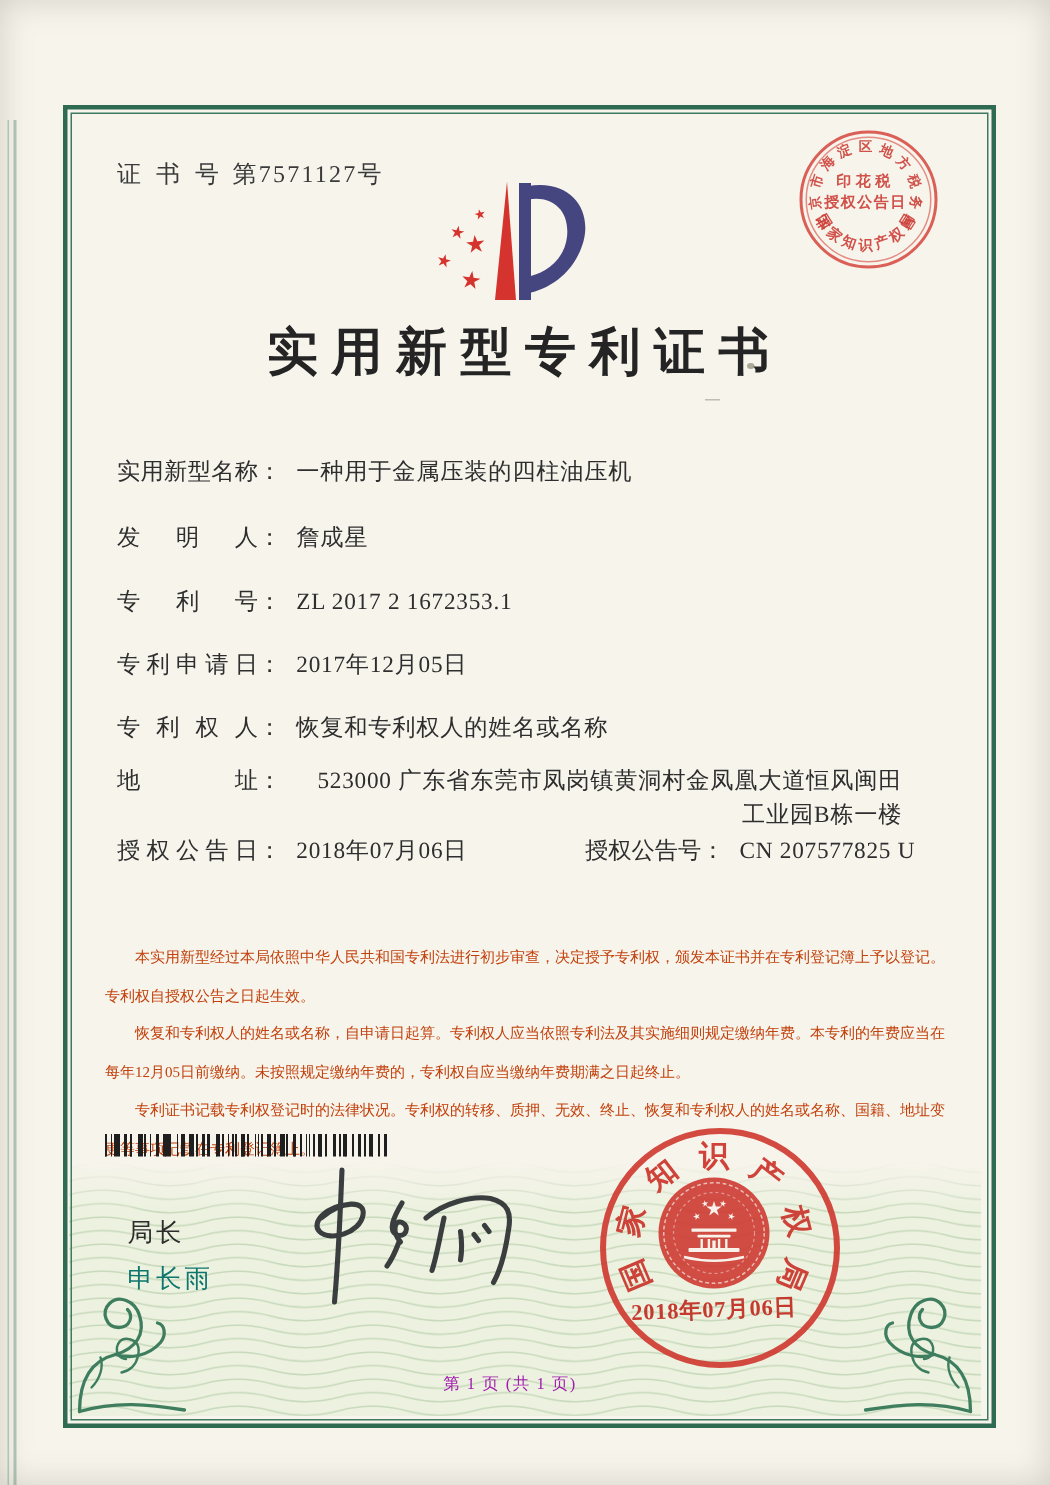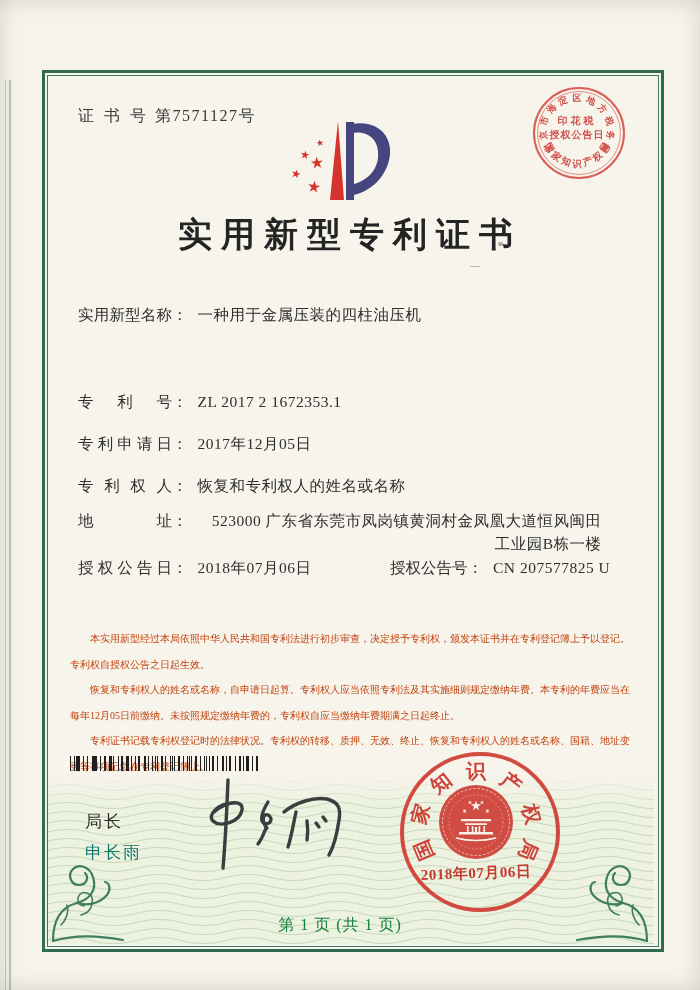--- a/index.html
+++ b/index.html
@@ -49,21 +49,21 @@
   .seal-date{position:absolute;left:391px;top:864px;width:170px;text-align:center;font-size:15px;font-weight:bold;color:#c43a2f;letter-spacing:.5px;transform:rotate(-2deg);z-index:5;}
   
   .stamp-ring{position:absolute;left:533px;top:87px;width:88px;height:88px;border:2.5px solid #d5473e;border-radius:50%;z-index:5;opacity:.85;}
   .stamp-ring::after{content:"";position:absolute;left:2px;top:2px;right:2px;bottom:2px;border:1px solid #d5473e;border-radius:50%;opacity:.7;}
   .stamp-arc{position:absolute;left:517px;top:71px;width:120px;height:120px;z-index:5;color:#cc4038;opacity:.9;font-weight:700;}
   .stamp-arc.top{font-size:9px;}
   .stamp-arc.bottom{font-size:9.5px;}
   .stamp-line1{position:absolute;left:532px;top:114px;width:90px;text-align:center;font-size:10px;font-weight:700;letter-spacing:3px;color:#cc4038;opacity:.9;z-index:5;}
   .stamp-line2{position:absolute;left:532px;top:128px;width:90px;text-align:center;font-size:10px;font-weight:700;letter-spacing:1px;color:#cc4038;opacity:.9;z-index:5;}
   
-  .footer{position:absolute;left:0;top:915px;width:680px;text-align:center;font-size:16px;color:#15803d;z-index:4;letter-spacing:1px;}
+  .footer{position:absolute;left:0;top:915px;width:680px;text-align:center;font-size:11px;color:#a21caf;z-index:4;letter-spacing:1px;}
   
   .dust{position:absolute;left:498px;top:242px;width:5px;height:4px;background:#8a8878;border-radius:50%;opacity:.7;z-index:4;}
   .dust2{position:absolute;left:470px;top:266px;width:10px;height:1px;background:#9a988c;opacity:.6;z-index:4;}
 </style>
 </head>
 <body>
 
 <div class="page">
 
   <svg width="0" height="0" style="position:absolute">
@@ -120,20 +120,23 @@
     <rect x="60" y="22" width="8" height="78" fill="#45457f"></rect>
     <path d="M66,24 C96,19 110,42 102,64 C95,84 78,94 63,96 L63,85 C77,83 90,74 92,58 C94,40 82,30 66,33 Z" fill="#45457f"></path>
   </svg>
 
   <div class="title">实用新型专利证书</div>
   <div class="dust"></div>
   <div class="dust2"></div>
 
   <div class="frow" style="top:303px;">
     <span class="flabel">实用新型名称</span><span class="fcolon">：</span><span class="fvalue">一种用于金属压装的四柱油压机</span>
+  </div>
+  <div class="frow" style="top:347px;">
+    <span class="flabel">发　明　人</span><span class="fcolon">：</span><span class="fvalue">詹成星</span>
   </div>
   <div class="frow" style="top:390px;">
     <span class="flabel">专　利　号</span><span class="fcolon">：</span><span class="fvalue">ZL 2017 2 1672353.1</span>
   </div>
   <div class="frow" style="top:432px;">
     <span class="flabel">专利申请日</span><span class="fcolon">：</span><span class="fvalue">2017年12月05日</span>
   </div>
   <div class="frow" style="top:474px;">
     <span class="flabel">专 利 权 人</span><span class="fcolon">：</span><span class="fvalue">恢复和专利权人的姓名或名称</span>
   </div>

